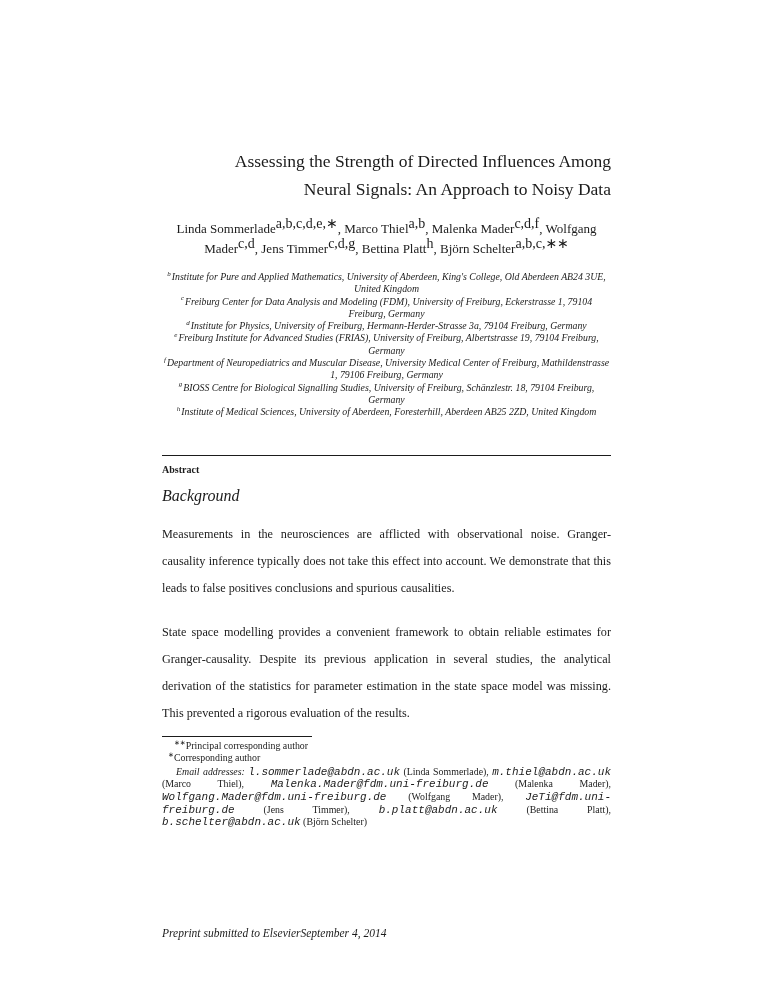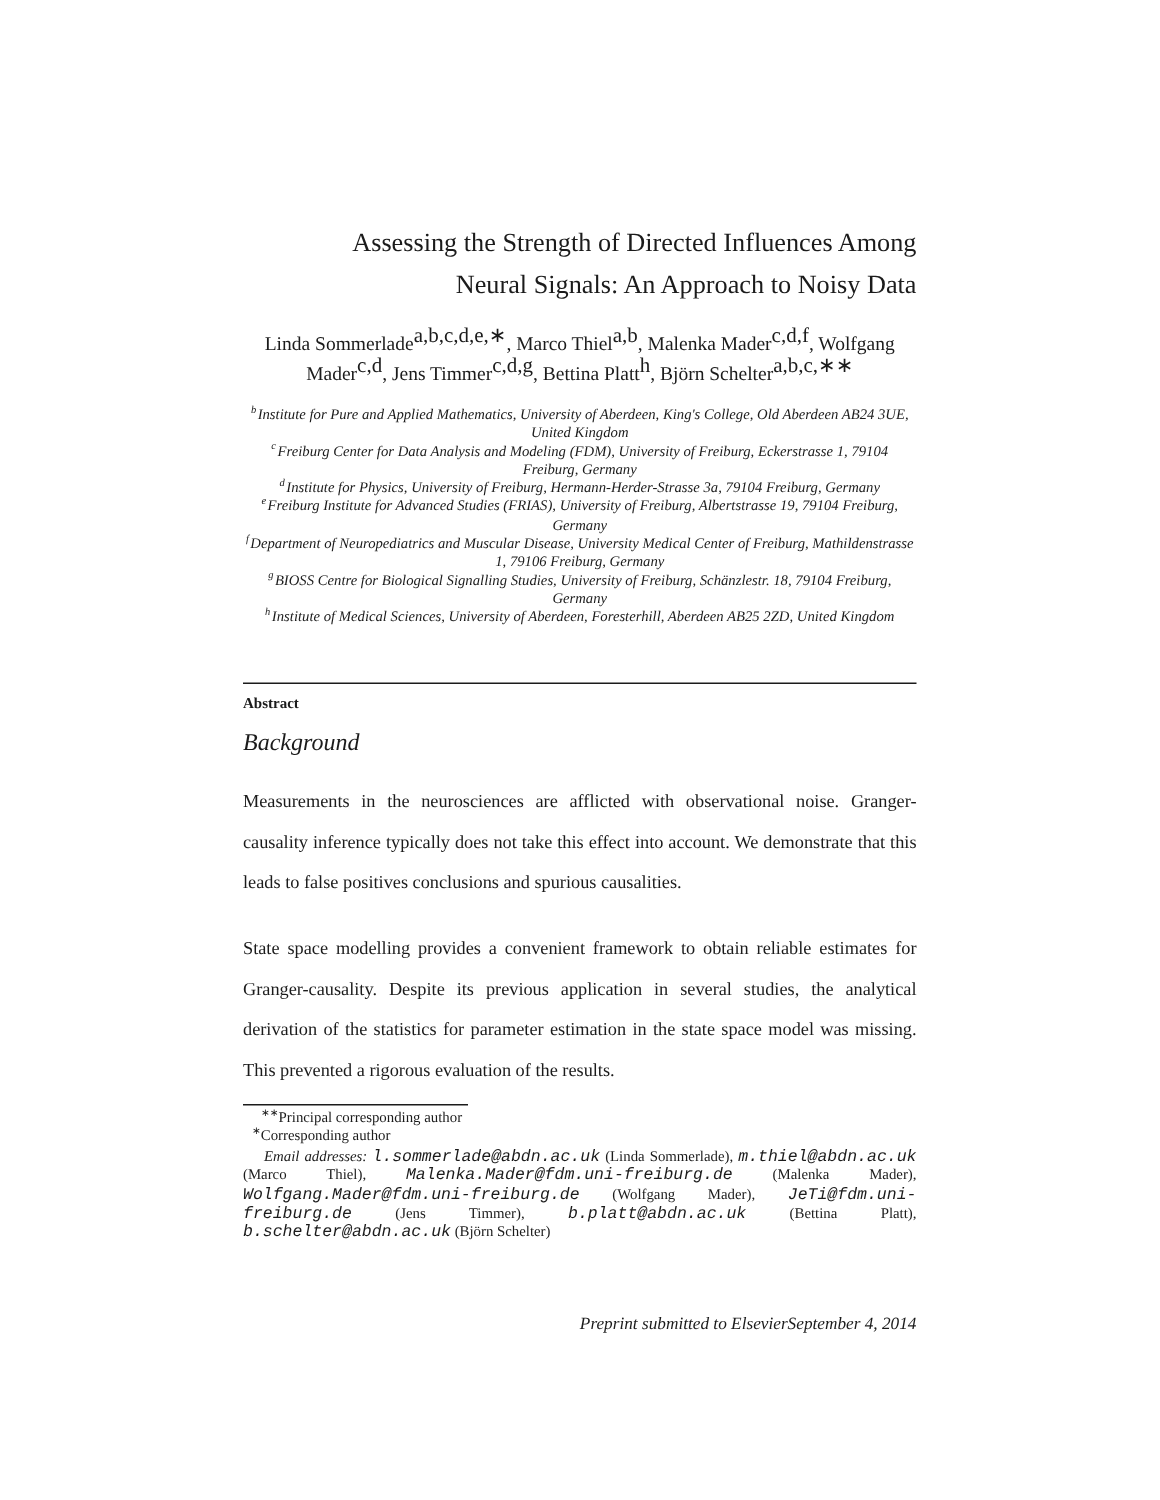--- a/index.html
+++ b/index.html
@@ -90,24 +90,24 @@
   }
   .email-label { font-style: italic; }
   .mono {
     font-family: "Liberation Mono", monospace;
     font-size: 11px;
     font-style: italic;
   }
   .footer {
     position: absolute;
     left: 162px;
-    top: 877px;
+    top: 927px;
     width: 449px;
     display: flex;
-    justify-content: flex-end;
+    justify-content: flex-start;
     font-style: italic;
     font-size: 11.5px;
   }
 </style>
 </head>
 <body>
 
 <div class="page">
   <div class="column">
 

